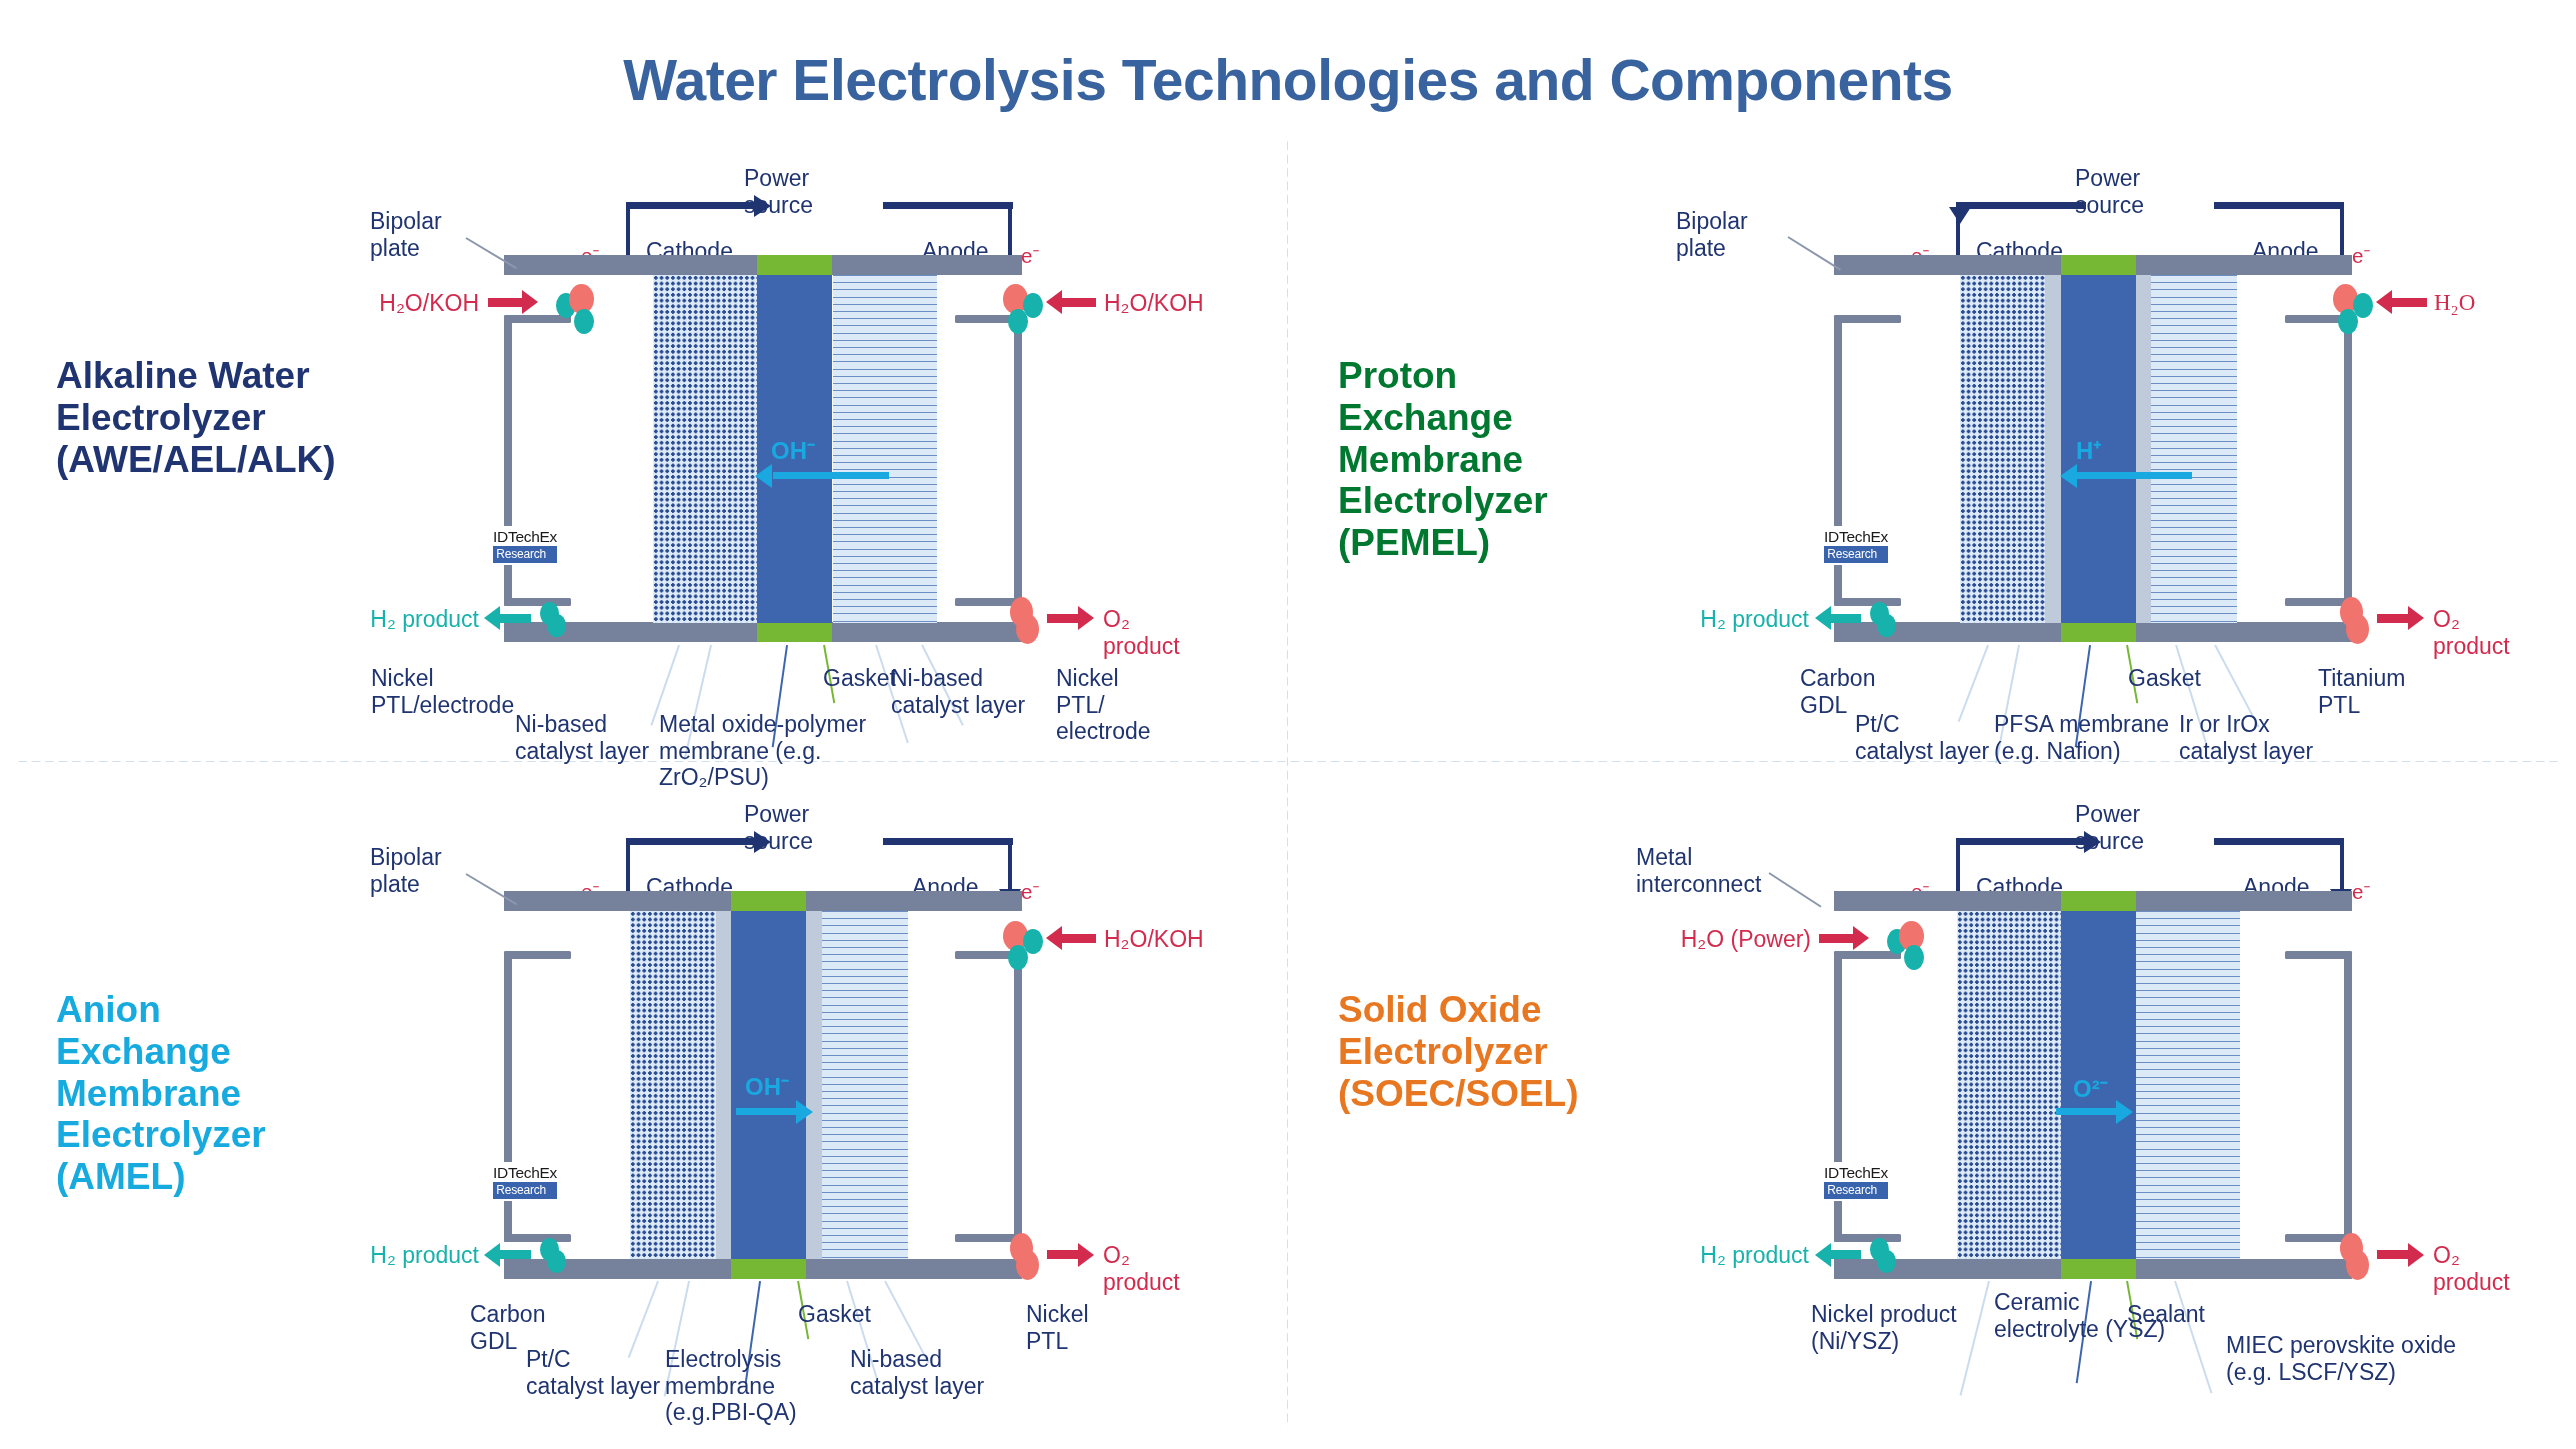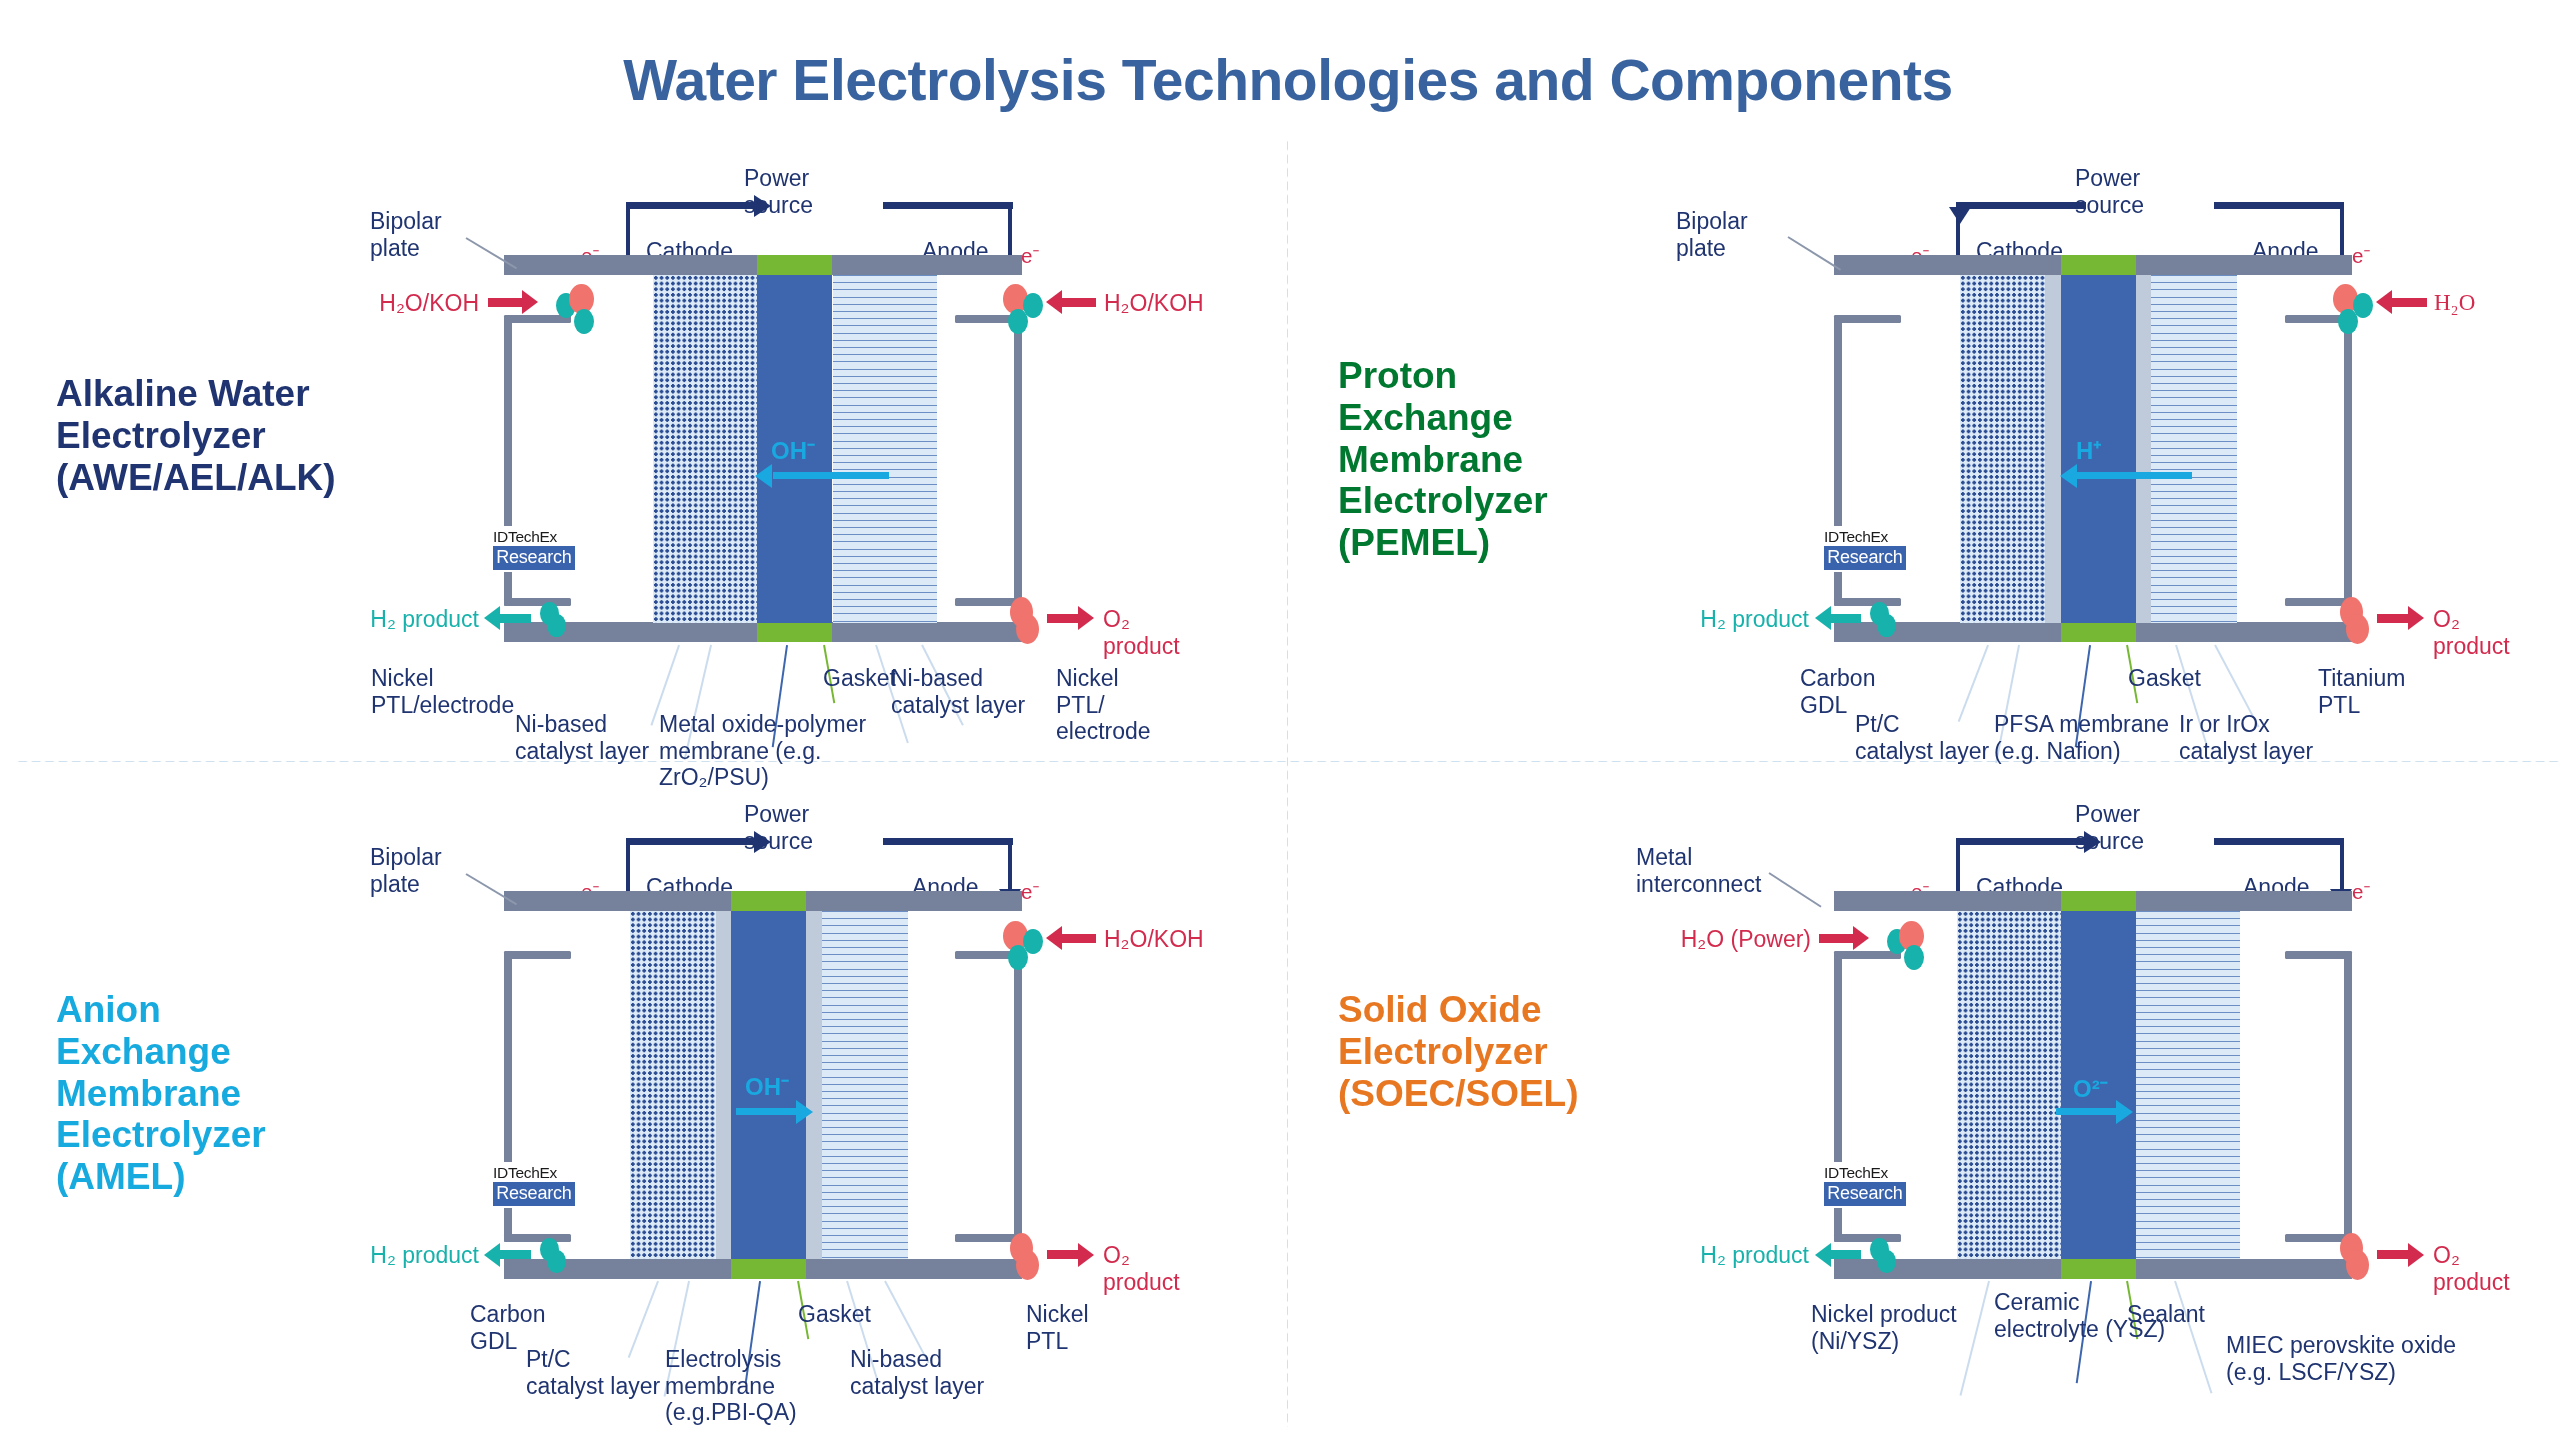--- a/index.html
+++ b/index.html
@@ -85,34 +85,34 @@
   
   .leader{position:absolute;transform-origin:0 50%;height:2.1px;}
   .leader.pale{background:#CBDCEE;}
   .leader.grey{background:#8C97AC;}
   .leader.blue{background:#3D66AE;}
   .leader.green{background:#76B833;}
 
   
   .logo{position:absolute;background:#ffffff;padding:2.1px 3.1px;}
   .logo-top{font-size:15.5px;font-weight:normal;color:#1a1a1a;letter-spacing:-0.3px;}
-  .logo-bot{background:#3A63AD;color:#ffffff;font-size:18px;padding:1px 3.1px 2.1px 3.1px;
+  .logo-bot{background:#3A63AD;color:#ffffff;font-size:12px;padding:1px 3.1px 2.1px 3.1px;
     letter-spacing:-0.2px;}
 </style>
 </head>
 <body>
 
 <div id="main-title">Water Electrolysis Technologies and Components</div>
 
 <div class="divider" id="div-vert"></div>
 <div class="divider" id="div-horz"></div>
 
 <div class="panel" id="panel-awe">
 
-  <div class="panel-title" style="left:56px;top:373px;color:#1F3470;">Alkaline Water
+  <div class="panel-title" style="left:56px;top:355px;color:#1F3470;">Alkaline Water
 Electrolyzer
 (AWE/AEL/ALK)</div>
 
   <div class="wire" style="left:626px;top:206px;width:4.1px;height:52px;"></div>
   <div class="wire" style="left:626px;top:202px;width:129px;height:7.2px;"></div>
   <div class="wire-arrow arrow-right" style="left:754px;top:195px;"></div>
   <div class="wire" style="left:883px;top:202px;width:130px;height:7.2px;"></div>
   <div class="wire" style="left:1008px;top:206px;width:4.1px;height:52px;"></div>
 
   <div class="lbl lbl-c" style="left:744px;top:165px;width:149px;">Power

